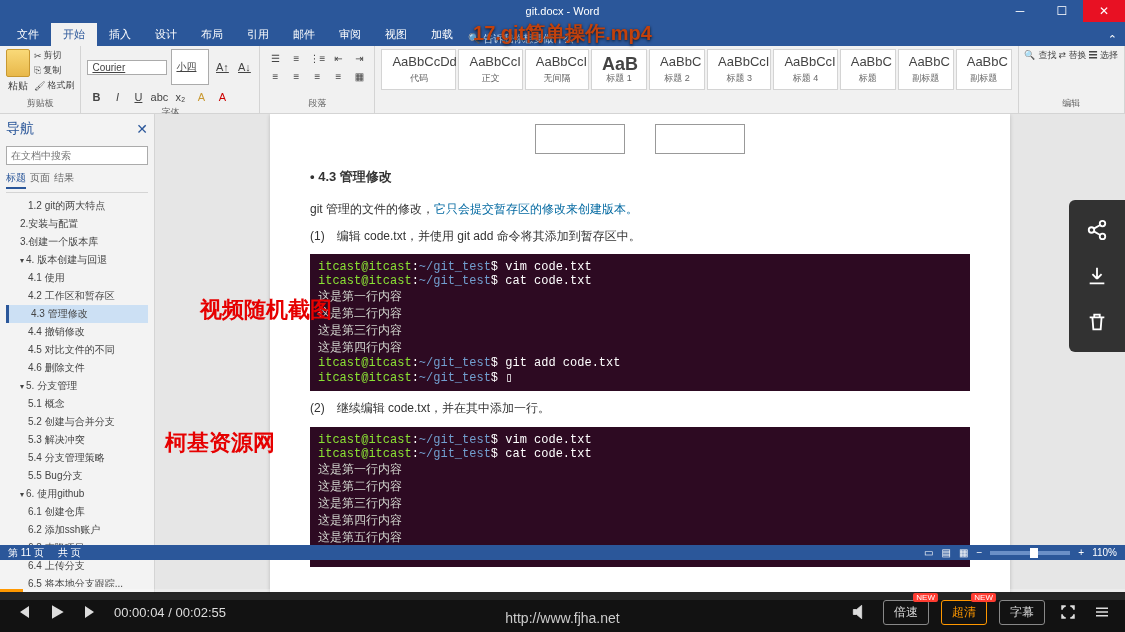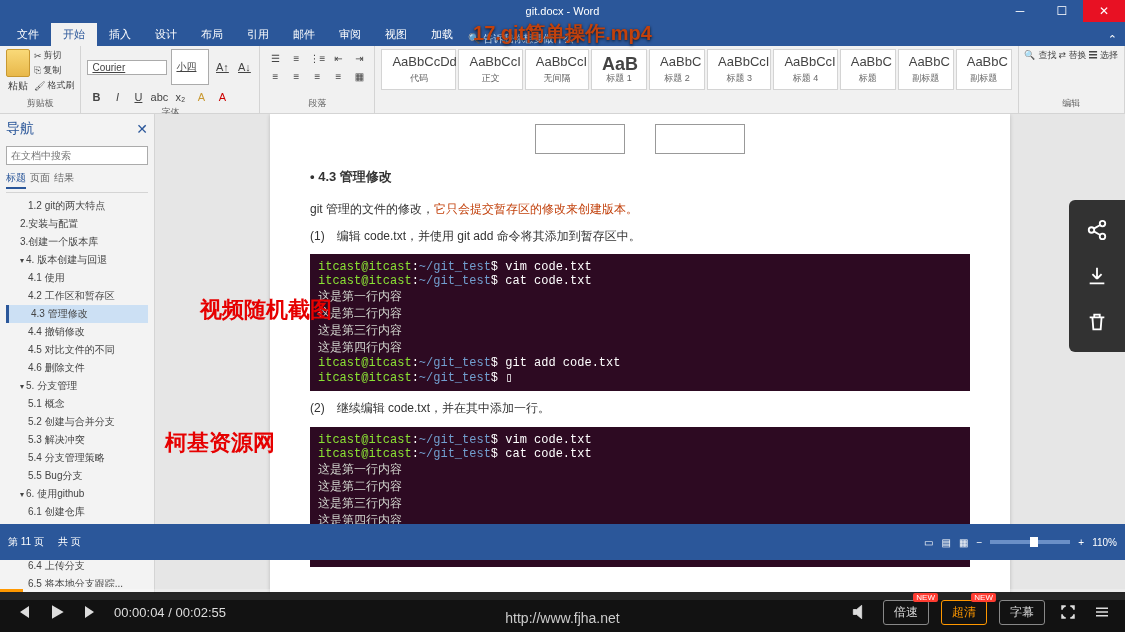--- a/index.html
+++ b/index.html
@@ -59,21 +59,21 @@
 .nav-tree .item.selected { background: #cce0f4; border-left: 3px solid #2b579a; }
 .nav-tree .item .tri::before { content: "▸"; margin-right: 2px; font-size: 8px; }
 .nav-tree .item.open .tri::before { content: "▾"; }
 
 
 .doc-area { position: absolute; top: 114px; left: 155px; right: 0; height: 480px; background: #e6e6e6; overflow: auto; display: flex; justify-content: center; }
 .page { width: 740px; background: #fff; margin: 0 20px; padding: 10px 40px 40px 40px; font-size: 12px; color: #333; box-shadow: 0 1px 4px rgba(0,0,0,.2); }
 .page .diagram-boxes { display: flex; gap: 30px; justify-content: center; margin-bottom: 14px; }
 .page .diagram-boxes .dbox { width: 90px; height: 30px; border: 1px solid #999; }
 .page h4 { font-size: 13px; margin: 10px 0 14px 0; }
-.page .red-text { color: #c2410c; }
+.page .red-text { color: #0369a1; }
 .page p { margin: 8px 0; line-height: 1.6; }
 .terminal { background: #2d0a22; color: #fff; font-family: "Courier New", monospace; font-size: 12px; padding: 6px 8px; margin: 6px 0; }
 .terminal .prompt { color: #8ae234; }
 .terminal .path { color: #729fcf; }
 .terminal .cmd { color: #fff; }
 .terminal .out { color: #d3d7cf; }
 
 
 .overlay-text { position: absolute; font-weight: bold; pointer-events: none; z-index: 5; }
 .overlay-red1 { color: #e60000; font-size: 22px; top: 295px; left: 200px; }
@@ -96,21 +96,21 @@
 .player-bar .pill { border: 1px solid #888; padding: 3px 10px; border-radius: 3px; font-size: 12px; position: relative; cursor: pointer; }
 .player-bar .pill.active { border-color: #ff9800; color: #ff9800; }
 .player-bar .pill .new-badge { position: absolute; top: -8px; right: -10px; background: #ff3b30; color: #fff; font-size: 8px; padding: 0 3px; border-radius: 2px; }
 .progress-line { position: absolute; bottom: 40px; left: 0; right: 0; height: 3px; background: rgba(255,255,255,.25); z-index: 30; }
 .progress-line .filled { width: 2%; height: 100%; background: #ff9800; }
 
 
 .bottom-url { position: absolute; bottom: 6px; left: 50%; transform: translateX(-50%); color: #ccc; font-size: 14px; z-index: 40; pointer-events: none; }
 
 
-.word-status { position: absolute; left: 0; right: 0; bottom: 40px; height: 36px; background: #2b579a; color: #fff; font-size: 10px; display: flex; align-items: center; padding: 0 8px; gap: 14px; z-index: 2; }
+.word-status { position: absolute; left: 0; right: 0; bottom: 40px; height: 15px; background: #2b579a; color: #fff; font-size: 10px; display: flex; align-items: center; padding: 0 8px; gap: 14px; z-index: 2; }
 .word-status .right { margin-left: auto; display: flex; gap: 8px; align-items: center; }
 .zoom-slider { width: 80px; height: 4px; background: #6a8fc7; position: relative; }
 .zoom-slider::after { content: ""; position: absolute; left: 50%; top: -3px; width: 8px; height: 10px; background: #fff; }
 </style>
 </head>
 <body>
 
 <div class="word-window">
 
   <div class="word-titlebar">

